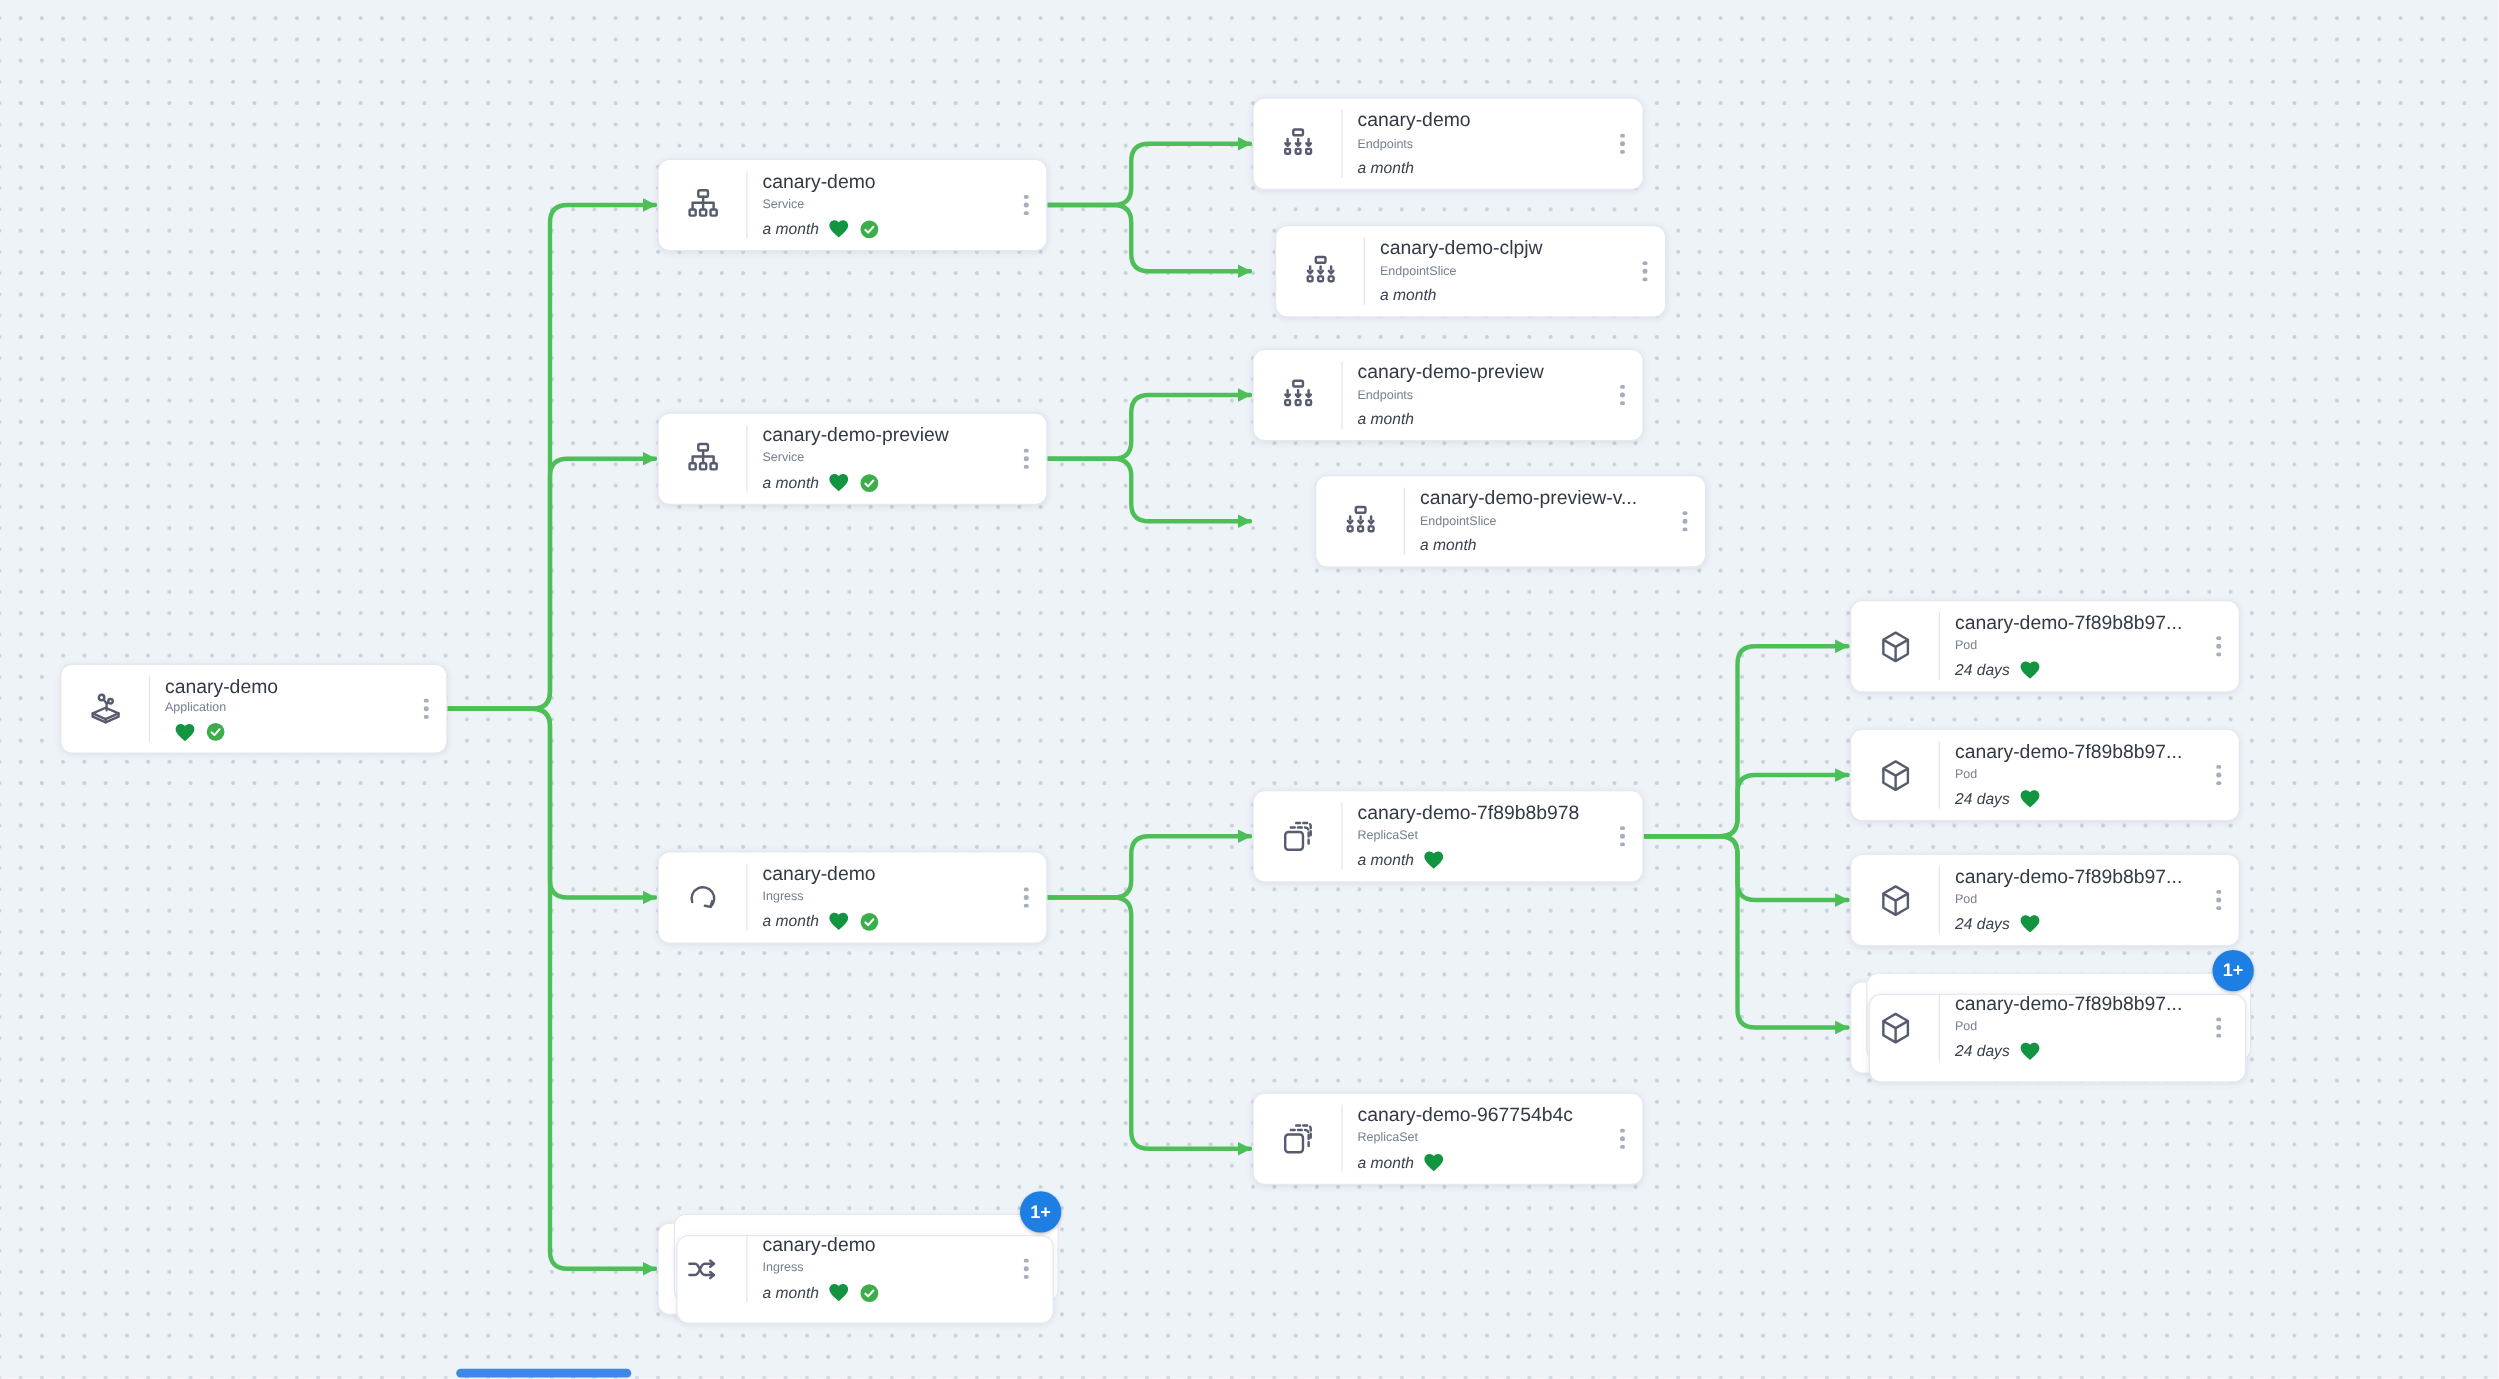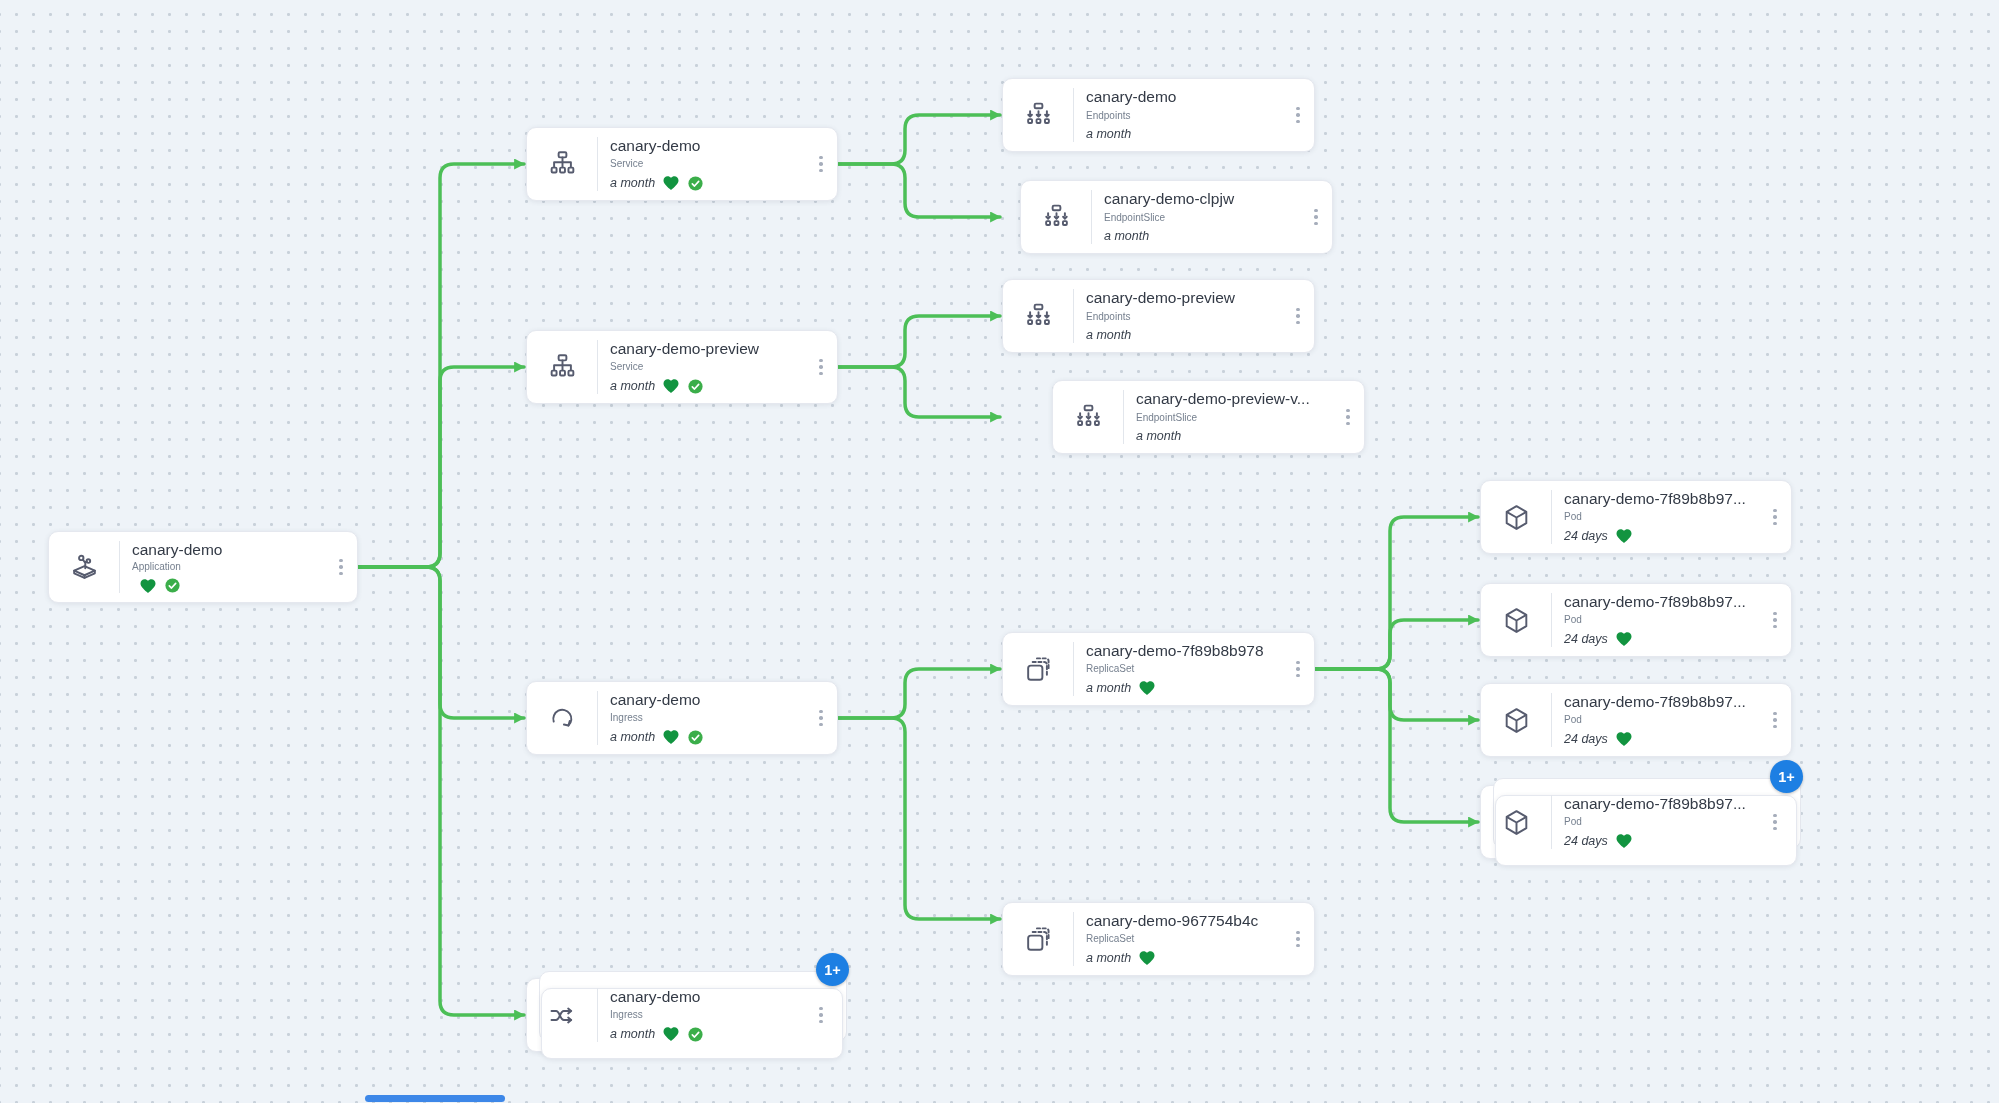--- a/index.html
+++ b/index.html
@@ -441,21 +441,21 @@
 
       </div>
     </div>
     <button class="kebab">
       <span></span>
         <span></span>
         <span></span>
     </button>
 
   </div>
-    <div class="node" style="left: 1002px; top: 902px; width: 313px; height: 74px;">
+    <div class="node" style="left: 1002px; top: 874px; width: 313px; height: 74px;">
     <div class="icon-wrap">
       <svg>
           <use href="#replicaset-icon"></use>
         </svg>
     </div>
     <div class="divider"></div>
     <div class="node-body">
       <div class="node-title">canary-demo-967754b4c</div>
       <div class="node-kind">ReplicaSet</div>
       <div class="node-meta">

